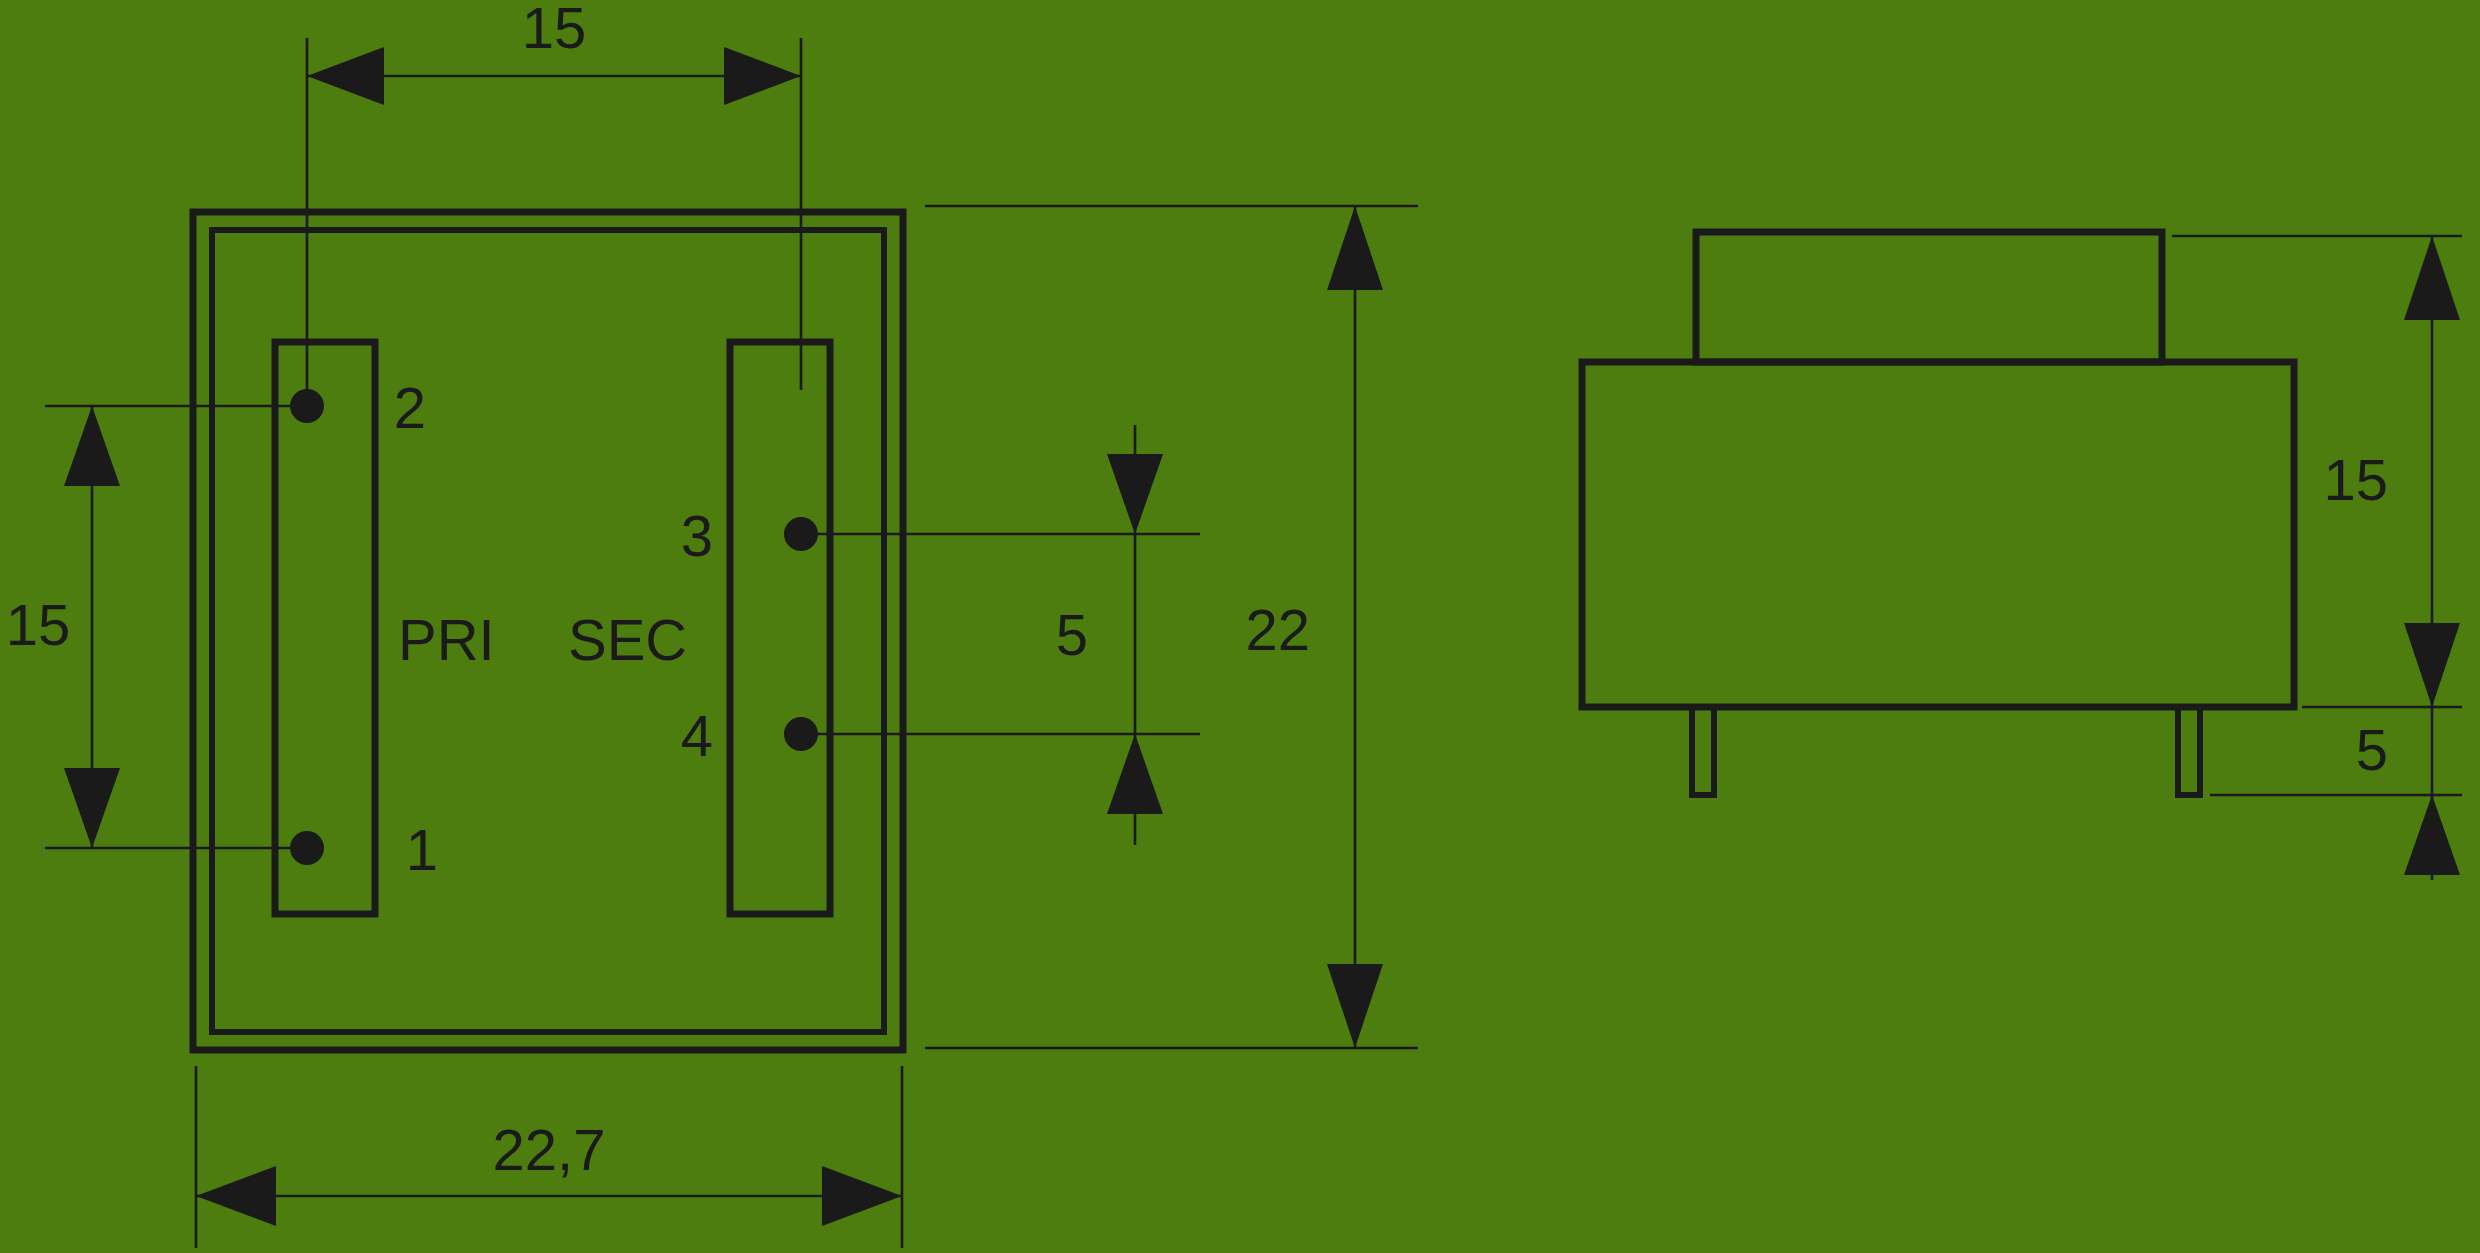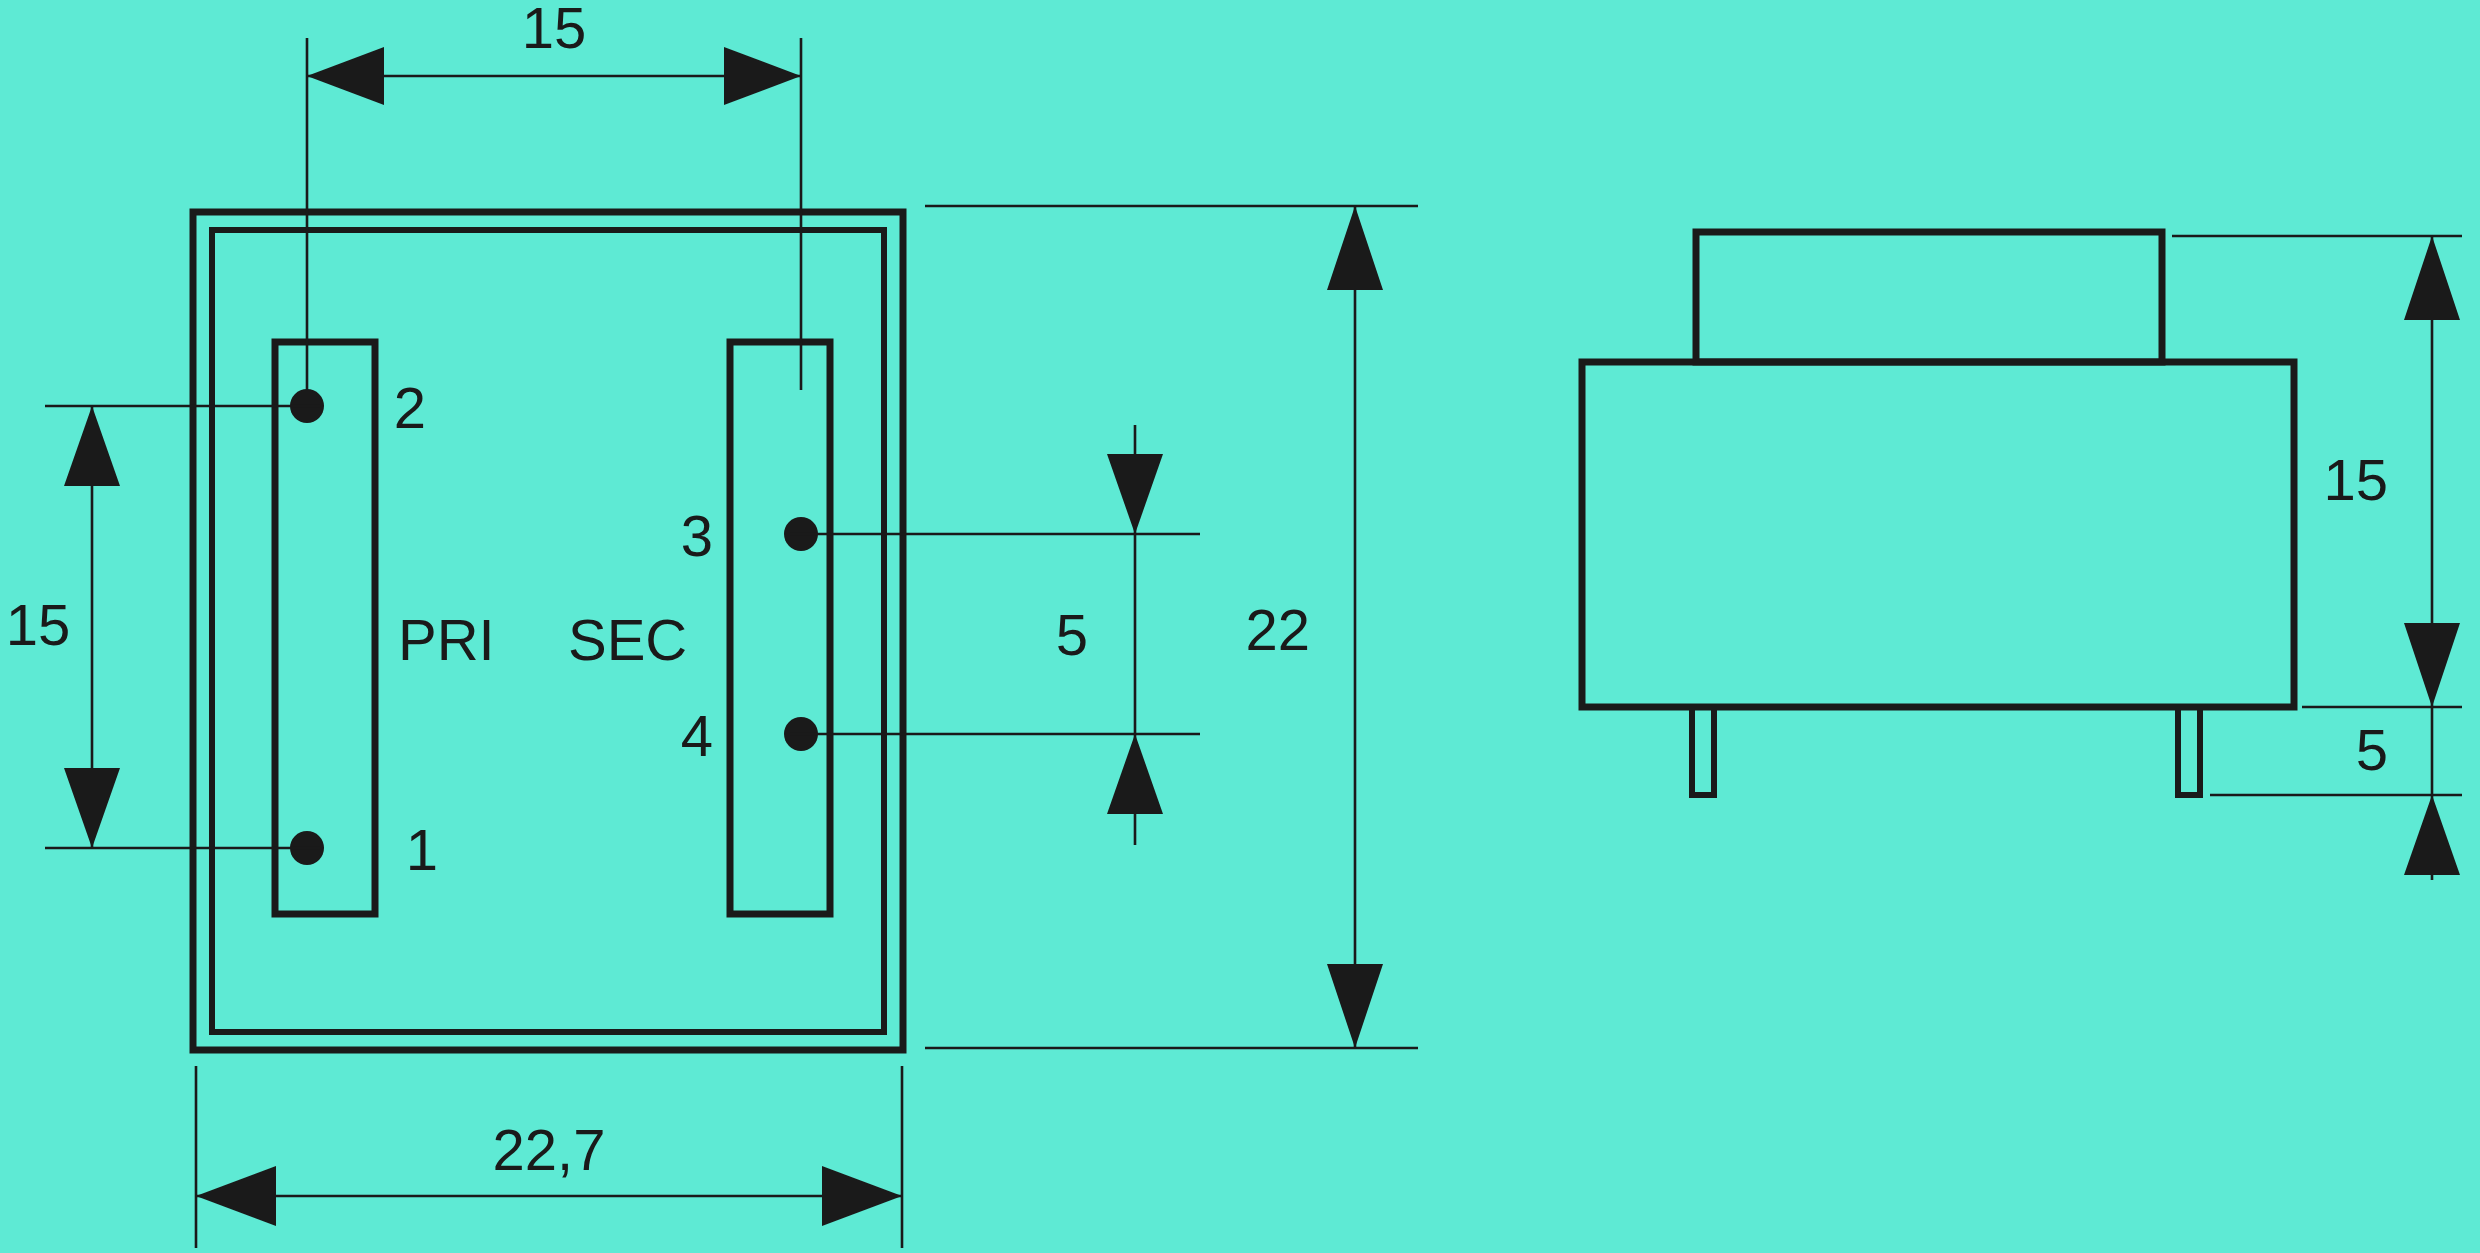--- a/index.html
+++ b/index.html
@@ -10,21 +10,21 @@
   body {
     width: 2480px;
     height: 1253px;
     font-family: "Liberation Sans", sans-serif;
     overflow: hidden;
   }
   #drawing-root {
     position: relative;
     width: 2480px;
     height: 1253px;
-    background: #5eead4;
+    background: #4d7c0f;
   }
   svg#tech-drawing {
     display: block;
     width: 2480px;
     height: 1253px;
   }
   .outline-heavy {
     fill: none;
     stroke: #1a1a1a;
     stroke-width: 7;

